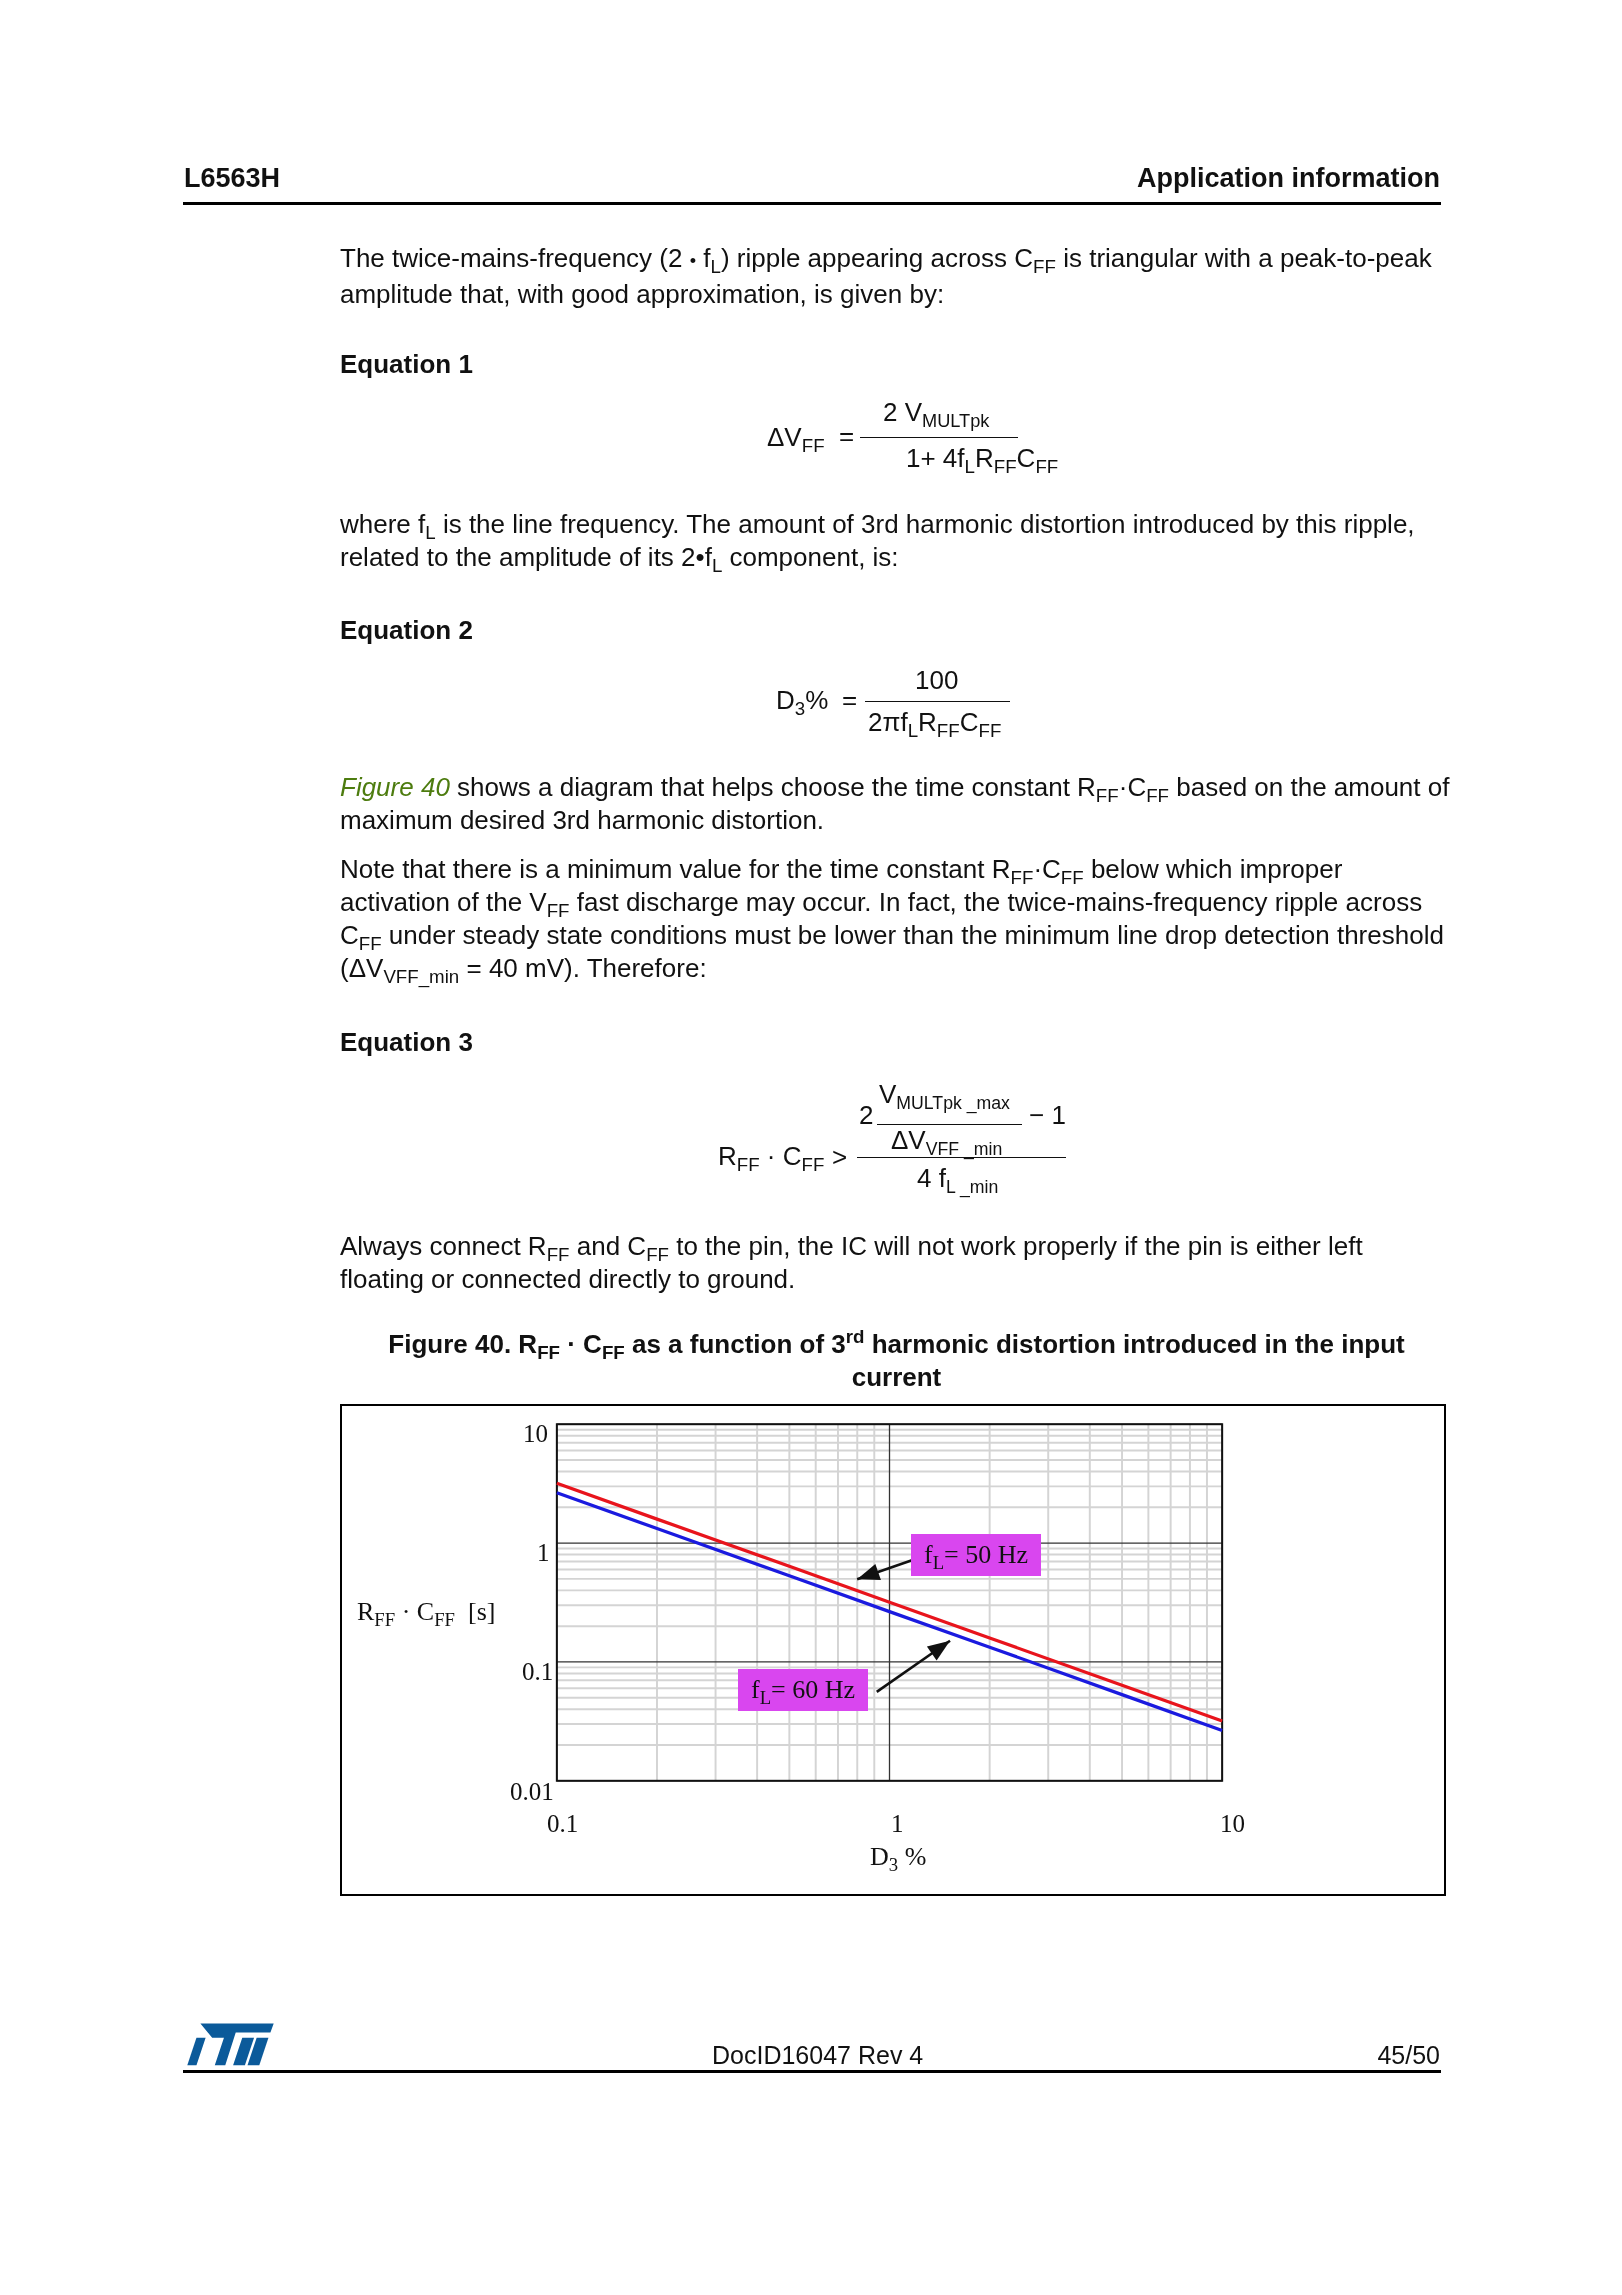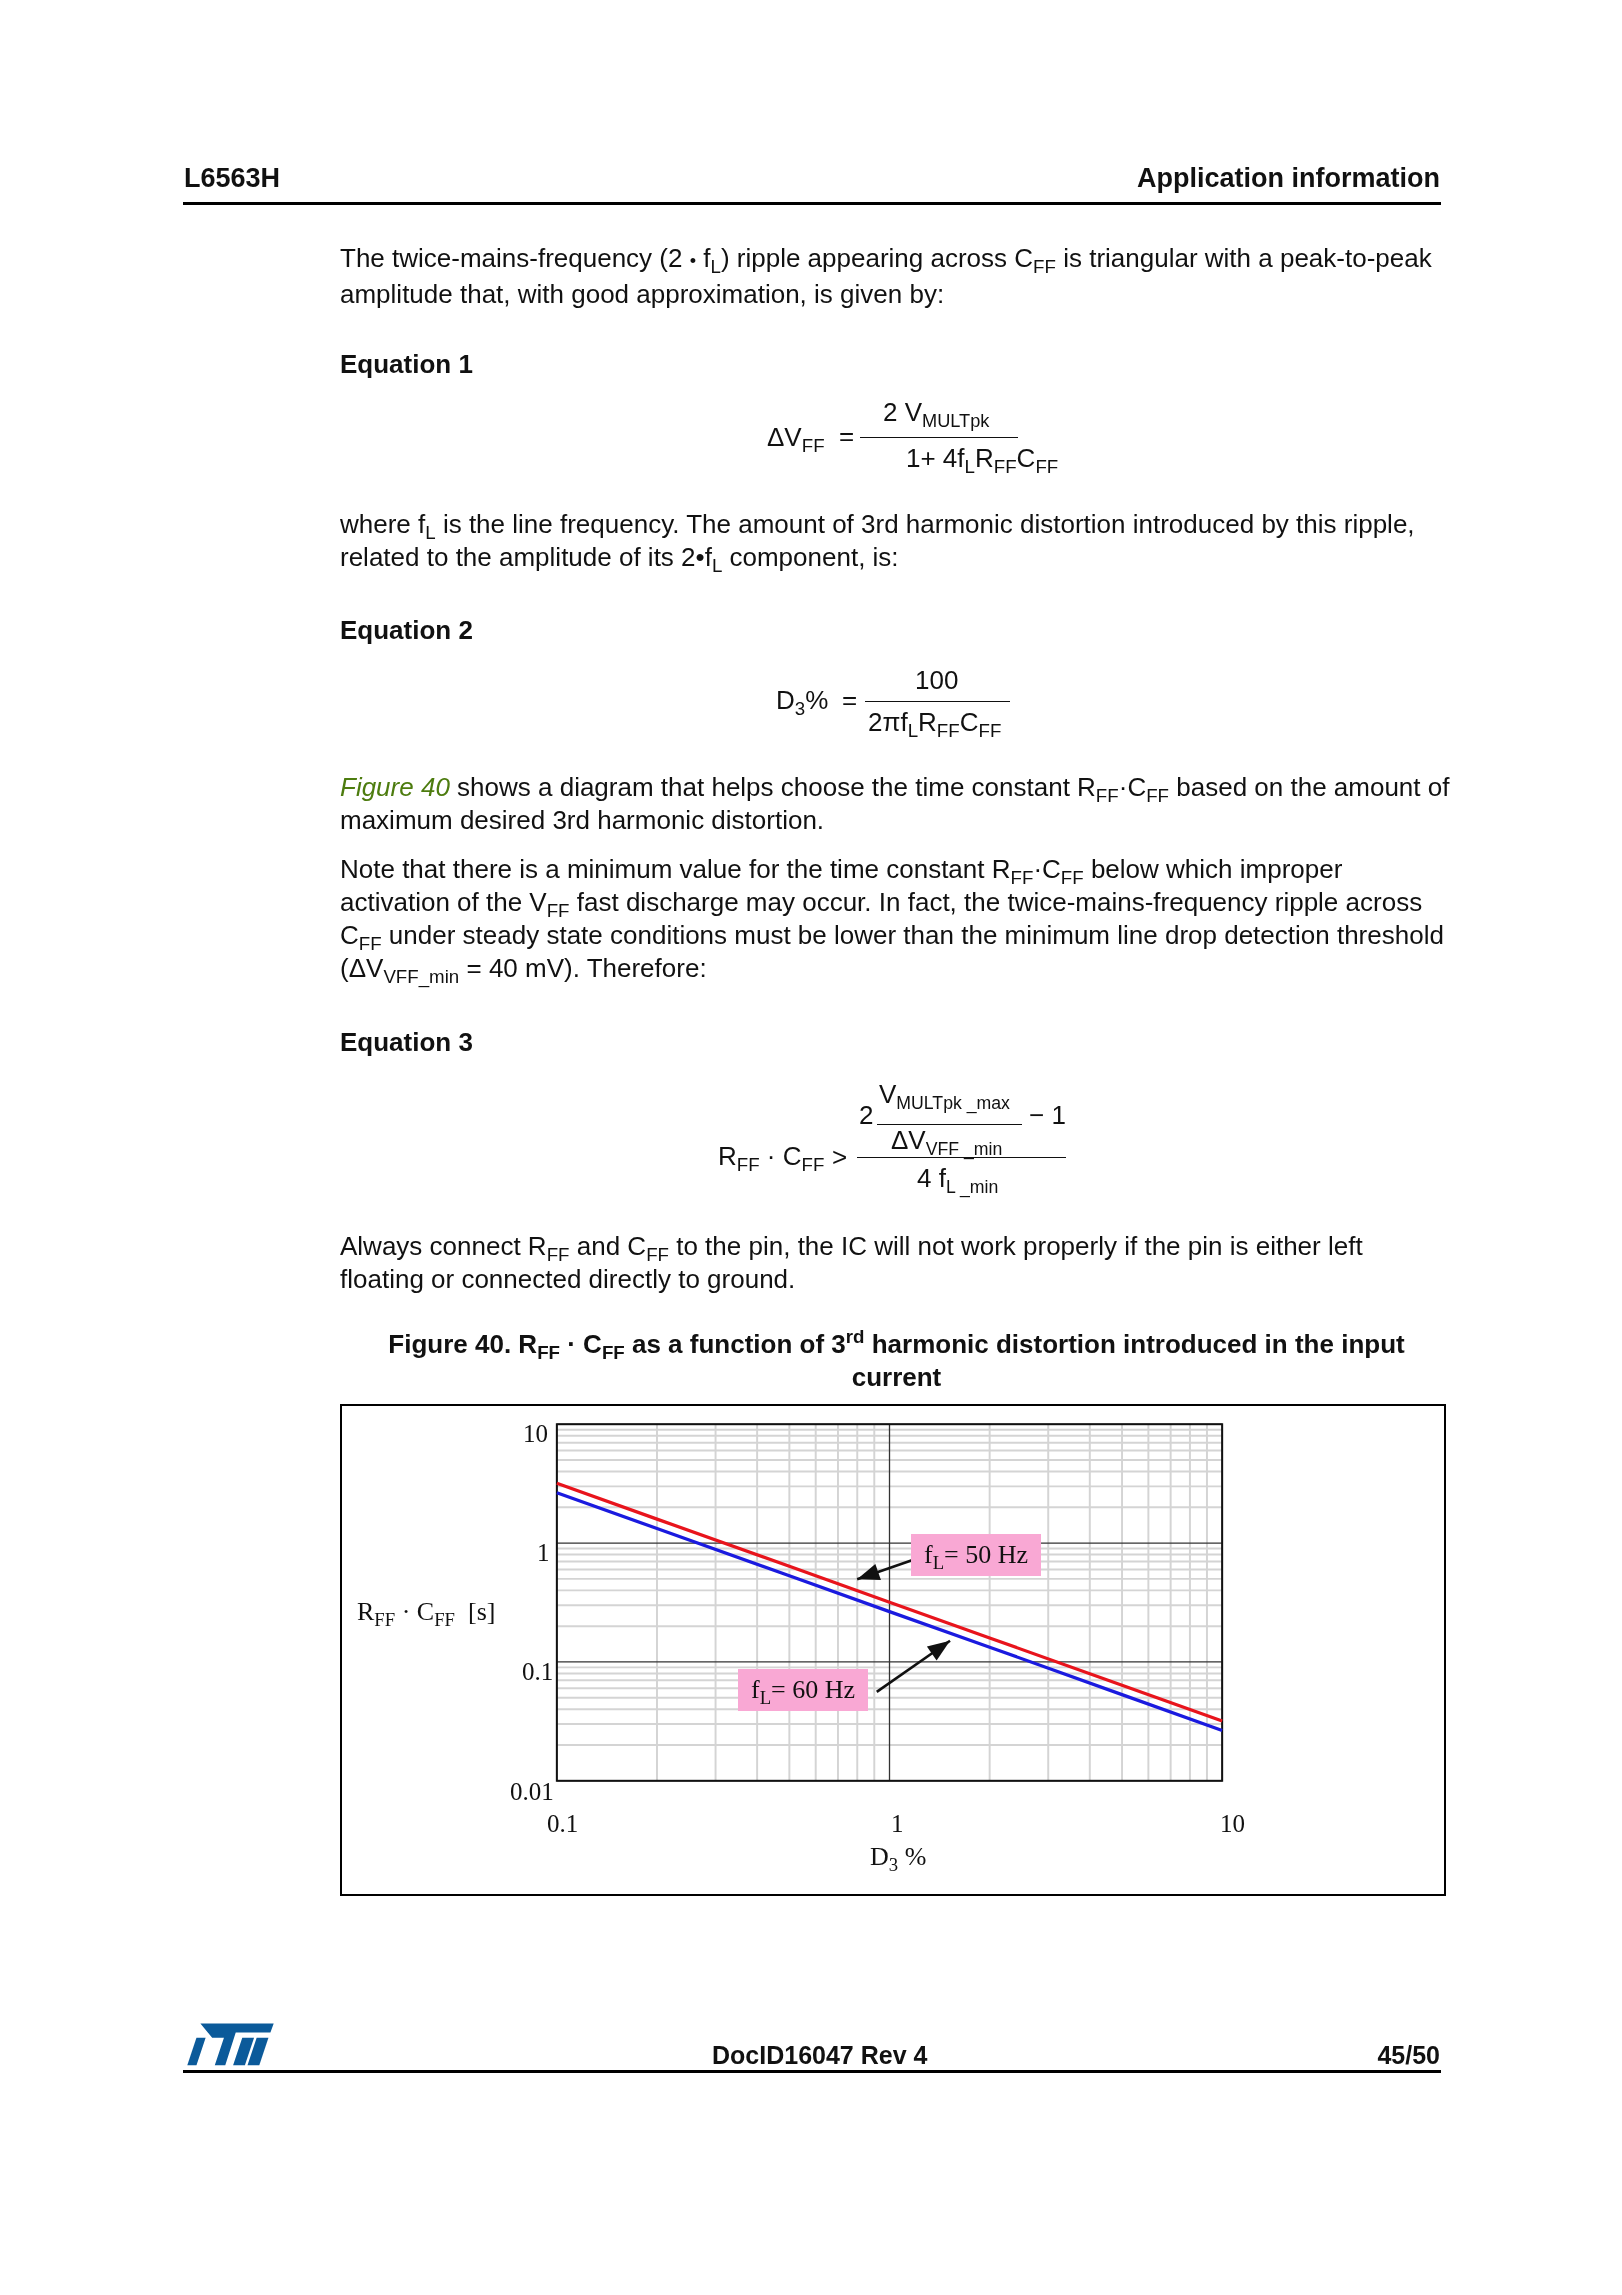--- a/index.html
+++ b/index.html
@@ -11,22 +11,22 @@
   .eqlabel { position: absolute; left: 340px; font-size: 26px; font-weight: bold; line-height: 1; }
   sub { font-size: 0.72em; vertical-align: -0.32em; line-height: 0; }
   sup { font-size: 0.72em; vertical-align: 0.55em; line-height: 0; }
   .link { color: #4d7c0f; font-style: italic; }
   .eq { position: absolute; font-size: 26px; line-height: 1; white-space: nowrap; }
   .frac-bar { position: absolute; height: 1.3px; background: #111; }
   .caption { position: absolute; left: 340px; width: 1112px; text-align: center; font-size: 26px; font-weight: bold; line-height: 33px; }
   .chart-frame { position: absolute; left: 340px; top: 1404px; width: 1106px; height: 492px; border: 2px solid #000; box-sizing: border-box; }
   #chart-svg { position: absolute; left: 0; top: 0; width: 1622px; height: 2295px; pointer-events: none; }
   .tick { position: absolute; font-family: "Liberation Serif", serif; font-size: 25px; line-height: 1; }
-  .annot { position: absolute; font-family: "Liberation Serif", serif; font-size: 26px; line-height: 1; background: #f9a8d4; padding: 7.9px 13px; }
-  .footer-text { position: absolute; font-size: 25px; line-height: 1; font-weight: bold; }
+  .annot { position: absolute; font-family: "Liberation Serif", serif; font-size: 26px; line-height: 1; background: #d946ef; padding: 7.9px 13px; }
+  .footer-text { position: absolute; font-size: 25px; line-height: 1; }
 </style>
 </head>
 <body>
 
 <div class="abs hdr" style="left:184px; top:165px;">L6563H</div>
 <div class="abs hdr" style="right:182px; top:165px;">Application information</div>
 <div class="rule" style="left:183px; width:1258px; top:202px;"></div>
 
 <div class="body-text" style="top:242px;"><span>The twice-mains-frequency (2 </span><span style="font-size:0.7em;">•</span><span> f</span><sub>L</sub><span>) ripple appearing across C</span><sub>FF</sub><span> is triangular with a peak-to-peak amplitude that, with good approximation, is given by:</span></div>
 

